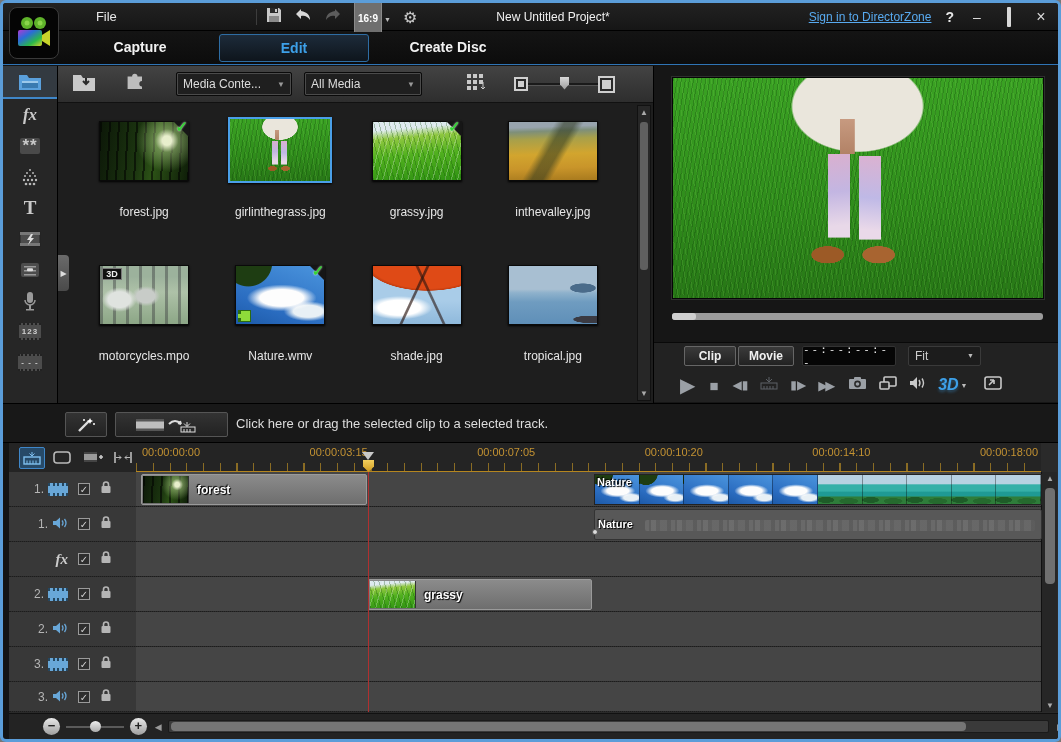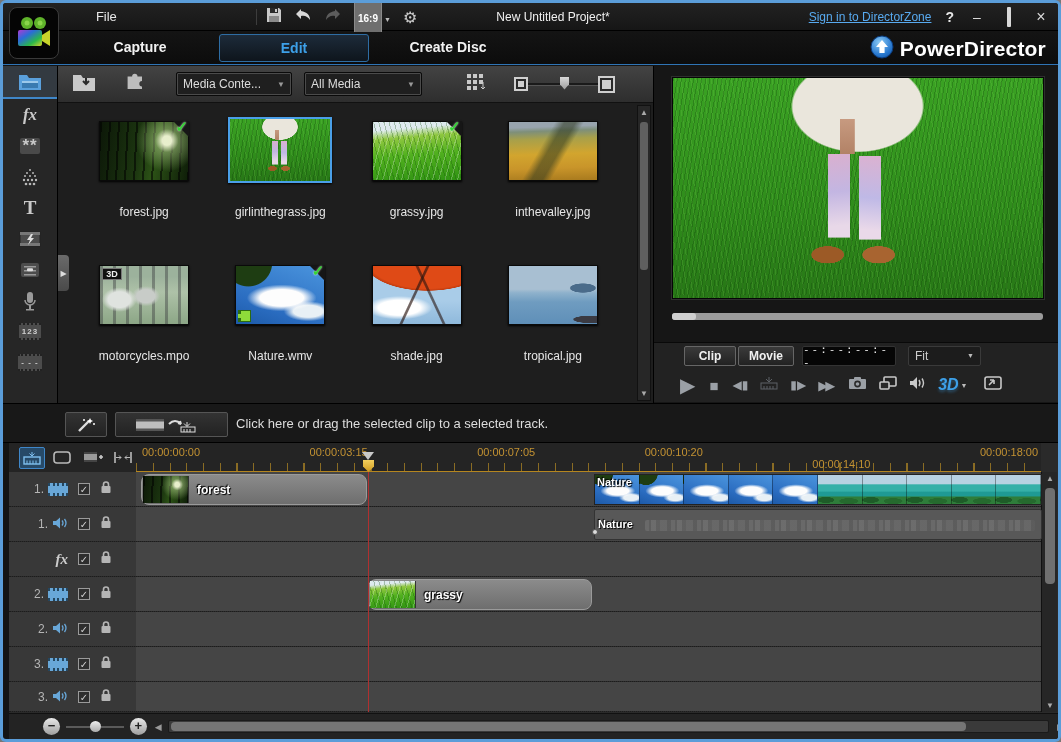--- a/index.html
+++ b/index.html
@@ -101,21 +101,21 @@
   .fx-label{font-family:"Liberation Serif",serif;font-style:italic;font-weight:bold;font-size:15px;color:#ccc;}
   .film-ic{width:20px;height:13px;background:#68a7d8;border-radius:1px;position:relative;}
   .film-ic::before,.film-ic::after{content:"";position:absolute;left:0;right:0;height:3px;background:repeating-linear-gradient(90deg,#24465f 0 2px,transparent 2px 4.5px);}
   .film-ic::before{top:0}.film-ic::after{bottom:0}
   .cbx{width:12px;height:12px;border:1px solid #9a9a9a;background:#2e2e2e;color:#cfcfcf;font-size:10px;line-height:11px;text-align:center;}
   .tcontent{flex:1;background:#454545;}
   .vscroll{position:absolute;left:1032px;top:29px;width:16px;height:240px;background:#262626;border-left:1px solid #111;}
   .vscroll .vthumb{position:absolute;left:3px;top:16px;width:10px;height:96px;background:#707070;border-radius:4px;}
 
   
-  .clip{position:absolute;height:31px;border:1px solid #9a9a9a;border-radius:8px;background:linear-gradient(#8b8b8b,#6e6e6e);display:flex;align-items:center;z-index:20;}
+  .clip{position:absolute;height:31px;border:1px solid #9a9a9a;border-radius:2px;background:linear-gradient(#8b8b8b,#6e6e6e);display:flex;align-items:center;z-index:20;}
   .clip .cthumb{width:46px;height:27px;margin-left:1px;border-right:1px solid #333;}
   .clip-label{margin-left:8px;font-size:12px;font-weight:bold;color:#fff;text-shadow:1px 1px 1px #000,-1px -1px 1px #000;}
   .filmstrip{position:absolute;height:31px;border:1px solid #222;display:flex;overflow:hidden;z-index:20;}
   .fcell{flex:1;border-right:1px solid rgba(0,0,0,.35);}
   .overlay-label{position:absolute;left:3px;top:2px;font-size:11px;font-weight:bold;color:#fff;text-shadow:1px 1px 1px #000,-1px -1px 1px #000;z-index:22;}
   .aclip{position:absolute;height:31px;background:#585858;border:1px solid #333;border-radius:2px;z-index:20;}
   .waveform{position:absolute;left:50px;right:6px;top:10px;height:11px;opacity:.55;border-radius:2px;background:repeating-linear-gradient(90deg,#777 0 4px,#636363 4px 6px,#7d7d7d 6px 11px,#666 11px 15px,#747474 15px 22px,#606060 22px 26px);}
   .anode{position:absolute;left:-3px;bottom:4px;width:6px;height:6px;border-radius:50%;background:#ddd;border:1px solid #555;}
 
   
@@ -239,34 +239,20 @@
       <path d="M27 20l8-5v16l-8-5z" fill="#c8d42a"></path>
     </svg>
   </div>
 
   <div class="modebar">
     <div class="modetabs">
           <div class="modetab">Capture</div>
           <div class="modetab active">Edit</div>
           <div class="modetab">Create Disc</div>
         </div>
-    <div class="brand">
-      <span><svg width="24" height="24" viewBox="0 0 24 24">
-              <defs>
-                <radialGradient id="bl" cx=".4" cy=".3" r=".9">
-                  <stop offset="0" stop-color="#8ecdf6"></stop>
-                  <stop offset=".6" stop-color="#2a7ad0"></stop>
-                  <stop offset="1" stop-color="#0c4a9a"></stop>
-                </radialGradient>
-              </defs>
-              <circle cx="12" cy="12" r="11" fill="url(#bl)" stroke="#0a3a7a"></circle>
-              <path d="M12 5l6 7h-3.4v6h-5.2v-6H6z" fill="#fff"></path>
-            </svg></span>
-      <span class="brand-name">PowerDirector</span>
-    </div>
   </div>
 
   <div class="sidebar">
     <div class="side-item sel">
           <svg width="24" height="18" viewBox="0 0 24 18">
             <path d="M1 2h8l2 3h12v12H1z" fill="#5aa0dc"></path>
             <rect x="4" y="8" width="16" height="7" fill="#3a7ab0"></rect>
             <rect x="4" y="8" width="16" height="2" fill="#9cc8ea"></rect>
           </svg>
         </div>
@@ -526,21 +512,21 @@
             </svg>
           </div>
     </div>
     <div class="ruler">
       <div class="ruler-ticks"></div>
       <div class="ruler-base"></div>
     <span class="rlabel" style="left: 35px;">00:00:00:00</span>
           <span class="rlabel" style="left: 202.6px;">00:00:03:15</span>
           <span class="rlabel" style="left: 370.2px;">00:00:07:05</span>
           <span class="rlabel" style="left: 537.8px;">00:00:10:20</span>
-          <span class="rlabel" style="left: 705.4px; margin-top: 12px;">00:00:14:10</span>
+          <span class="rlabel" style="left: 705.4px;">00:00:14:10</span>
           <span class="rlabel" style="left: 873px;">00:00:18:00</span>
         </div>
     <div class="ph-tri"></div>
     <div class="ph-pent"></div>
     <div class="ph-line"></div>
 
     <div class="tl-rows">
           <div class="trow" style="height: 35px;">
             <div class="thead">
               <span class="tnum" style="margin-right: -6px;">1.</span>

